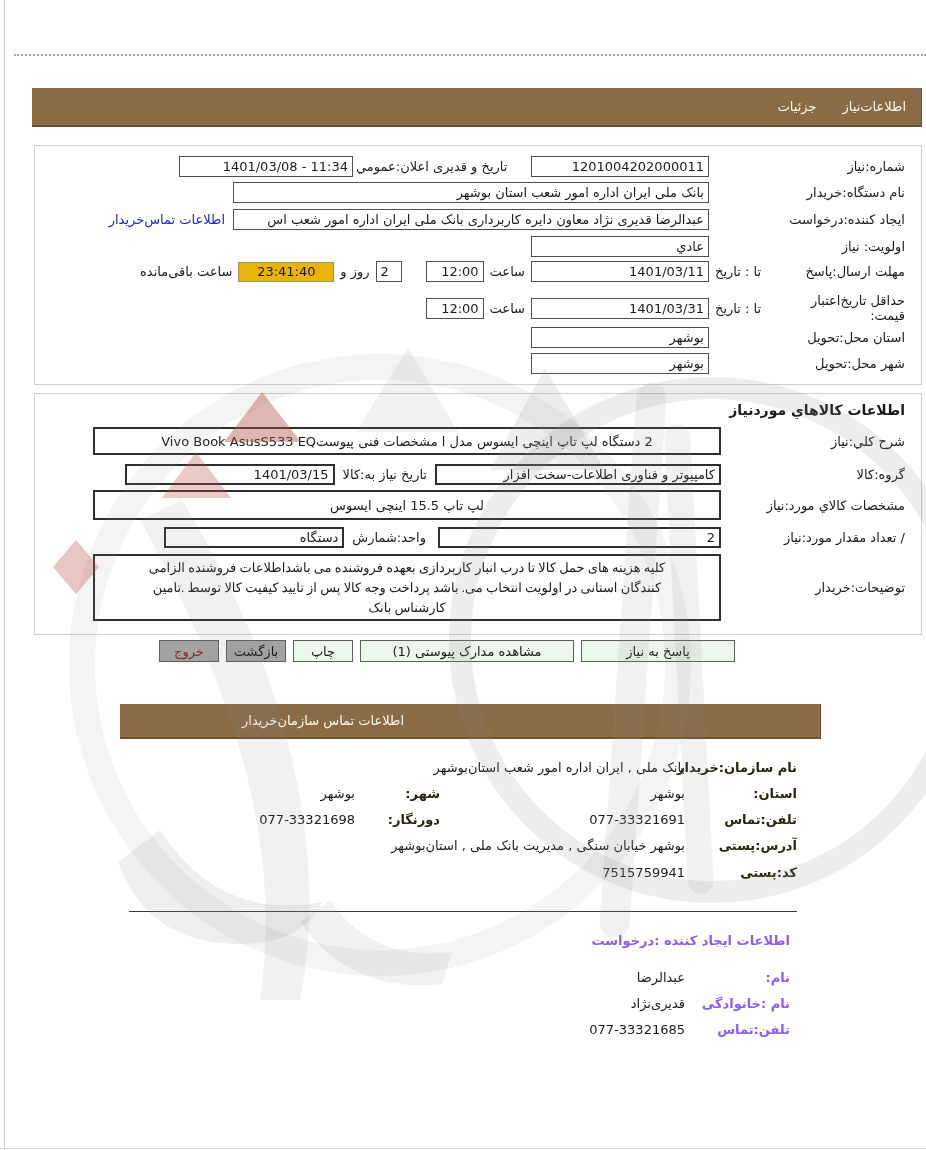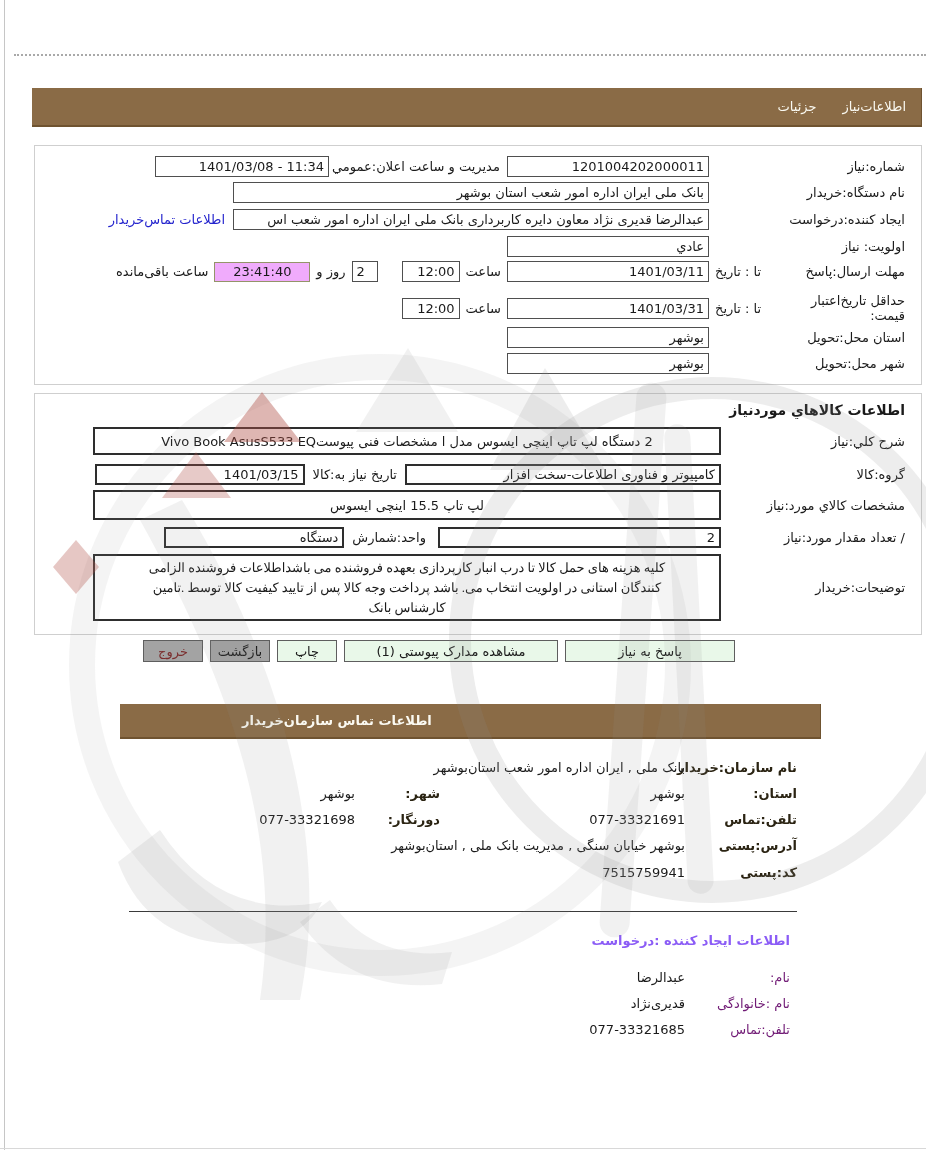--- a/index.html
+++ b/index.html
@@ -7,68 +7,68 @@
         font-family:"DejaVu Sans",sans-serif;direction:rtl;color:#1a1a1a;}
   .edge-left{position:absolute;left:4px;top:0;width:1px;height:1150px;background:#c6c6c6;}
   .edge-bottom{position:absolute;left:0;bottom:1px;width:926px;height:1px;background:#d8d8d8;}
   .dotline{position:absolute;left:14px;right:0;top:54px;border-top:2px dotted #a9a9a9;}
 
   .bar{position:absolute;background:#8a6b46;border-bottom:2px solid rgba(60,40,10,.35);
        border-right:1px solid rgba(60,40,10,.35);display:flex;align-items:center;color:#fbfaf2;}
   .bar1{left:32px;right:4px;top:88px;height:37px;font-size:13px;}
   .bar1 .mi{margin-left:4px;}
   .bar1 .mi:first-child{margin-right:15px;margin-left:26px;}
-  .bar2{left:120px;width:700px;top:704px;height:33px;font-size:13px;font-weight:bold;}
+  .bar2{left:120px;width:700px;top:704px;height:33px;font-size:13px;font-weight:normal;}
   .bar2 span{margin-right:auto;margin-left:122px;}
 
   .panel{position:absolute;left:34px;right:4px;border:1px solid #cfcfcf;background:transparent;}
   .panel1{top:145px;height:238px;}
   .panel2{top:393px;height:240px;}
 
   .r{position:absolute;left:0;right:0;display:flex;align-items:center;padding-right:16px;box-sizing:border-box;}
   .lbl{font-size:13px;white-space:nowrap;}
   .lc1{width:196px;flex:none;display:flex;justify-content:space-between;align-items:center;}
   .lc2{width:184px;flex:none;display:flex;justify-content:space-between;align-items:center;}
   .two .t{line-height:15px;}
 
   .ibox{box-sizing:border-box;background:#fff;border:1px solid #4f4f4f;height:21px;
         display:flex;align-items:center;padding:0 4px;font-size:13px;white-space:nowrap;overflow:hidden;}
   .hbox{border:2px solid #2e2e2e;}
   .ltr{direction:ltr;}
-  .w178{width:202px}.w174{width:174px}.w476{width:476px}.w58{width:58px}.w26{width:26px}
-  .w628{width:628px}.w286{width:316px}.w210{width:210px}.w180{width:180px}.w283{width:283px}
+  .w178{width:178px}.w174{width:174px}.w476{width:476px}.w58{width:58px}.w26{width:26px}
+  .w628{width:628px}.w286{width:286px}.w210{width:210px}.w180{width:180px}.w283{width:283px}
   .center{justify-content:center;}
   .gap6{margin-left:6px;margin-right:6px;}
-  .badge{box-sizing:border-box;width:96px;height:20px;background:#f0abfc;border:1px solid #94946a;
+  .badge{box-sizing:border-box;width:96px;height:20px;background:#eab308;border:1px solid #94946a;
          display:flex;align-items:center;justify-content:center;font-size:13px;}
   .link{color:#2323cd;font-size:13px;margin-right:8px;white-space:nowrap;cursor:pointer;}
 
   .sec-title{position:absolute;right:16px;top:8px;font-size:14px;font-weight:bold;}
   .notes{height:67px;flex-direction:column;justify-content:center;text-align:center;
          font-size:13px;line-height:20px;overflow:hidden;white-space:normal;}
   .notes div{width:100%;font-family:Liberation Serif, serif;}
 
   .btnrow{position:absolute;top:640px;right:191px;display:flex;align-items:center;}
   .btn{box-sizing:border-box;height:22px;border:1px solid #5e5e5e;display:flex;align-items:center;
        justify-content:center;font-size:13px;margin-left:7px;cursor:pointer;white-space:nowrap;}
   .mint{background:#e9f8e9;}
   .pink{background:#a3a3a3;}
-  .btn-respond{width:170px}.btn-docs{width:214px}.btn-print{width:60px}.btn-back{width:60px}
+  .btn-respond{width:154px}.btn-docs{width:214px}.btn-print{width:60px}.btn-back{width:60px}
   .btn-exit{width:60px;color:#7b2e2e;}
 
   .csec{position:absolute;right:129px;left:60px;display:flex;align-items:center;font-size:13px;}
   .csec .l{font-weight:bold;color:#2b2413;white-space:nowrap;}
   .cl1{width:112px;flex:none;}
   .cv1{width:245px;flex:none;white-space:nowrap;}
   .cl2{width:85px;flex:none;}
   .cv2{flex:1;white-space:nowrap;}
   .sep{position:absolute;top:911px;left:129px;width:668px;border-top:1px solid #3a3a3a;}
 
   .rsec{position:absolute;right:136px;display:flex;align-items:center;font-size:13px;}
-  .rl{width:105px;flex:none;font-weight:normal;color:#701a75;white-space:nowrap;}
+  .rl{width:105px;flex:none;font-weight:bold;color:#8b5cf6;white-space:nowrap;}
   .rv{width:210px;flex:none;white-space:nowrap;}
   .rhead{position:absolute;right:136px;top:933px;font-size:13px;font-weight:bold;color:#8b5cf6;}
 
   .watermark{position:absolute;left:0;top:0;pointer-events:none;z-index:6;}
   .content{position:relative;z-index:2;}
 </style>
 </head>
 <body>
 
 <div class="page">
@@ -83,21 +83,21 @@
       <span class="mi">جزئیات</span>
     </div>
 
     <div class="panel panel1">
 
       <div class="r" style="top:10px">
         <div class="lc1">
             <span class="lbl">شماره:نیاز</span>
           </div>
         <div class="ibox w178 ltr" style="justify-content:flex-end">1201004202000011</div>
-        <span class="lbl" style="width:175px;text-align:left;padding-left:3px">مدیریت و ساعت اعلان:عمومي</span>
+        <span class="lbl" style="width:175px;text-align:left;padding-left:3px">تاریخ و قدیری اعلان:عمومي</span>
         <div class="ibox w174 ltr" style="justify-content:flex-end">1401/03/08 - 11:34</div>
       </div>
 
       <div class="r" style="top:36px">
         <div class="lc1">
             <span class="lbl">نام دستگاه:خریدار</span>
           </div>
         <div class="ibox w476">بانک ملی ایران اداره امور شعب استان بوشهر</div>
       </div>
 

